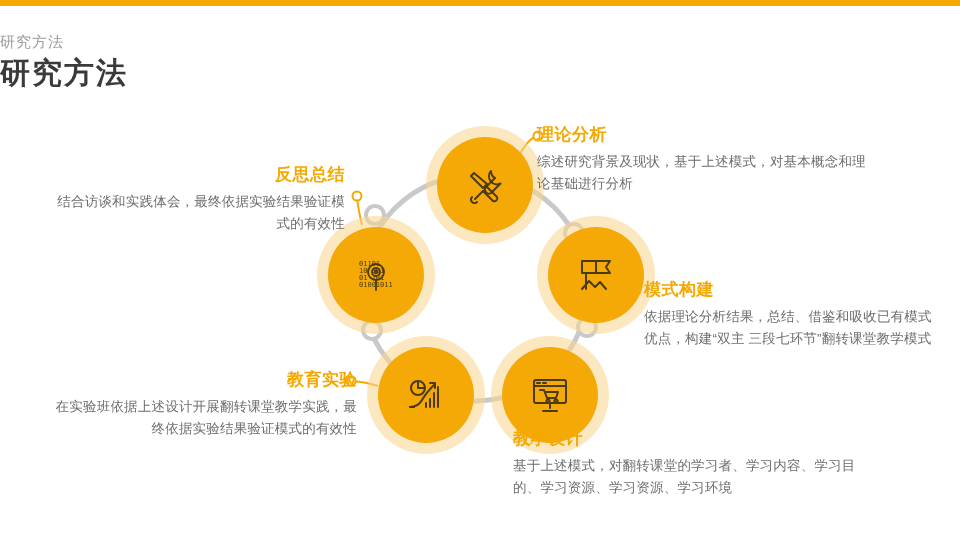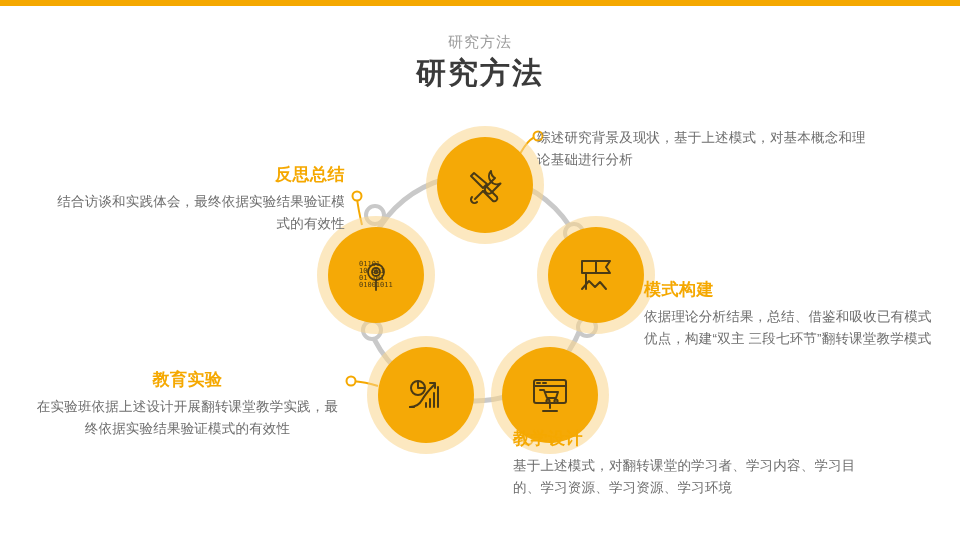--- a/index.html
+++ b/index.html
@@ -20,21 +20,20 @@
     top: 0;
     width: 960px;
     height: 6px;
     background: #f5a800;
   }
   .header {
     position: absolute;
     left: 0;
     top: 32px;
     width: 960px;
-    text-align: center;
   }
   .subtitle {
     font-size: 15px;
     color: #9b9b9b;
     letter-spacing: 1px;
     line-height: 20px;
   }
   .title {
     font-size: 30px;
     font-weight: bold;
@@ -210,34 +209,35 @@
         <text x="7" y="36" font-size="7" font-family="DejaVu Sans Mono, monospace" fill="#4a3a15" stroke="none">01001011</text>
         <circle cx="24" cy="21" r="8"></circle>
         <circle cx="24" cy="21" r="4"></circle>
         <circle cx="24" cy="21" r="1.4"></circle>
         <path d="M24 29 v10"></path>
       </svg>
     </span>
   </div>
 
   <div class="label-block right" style="left:537px; top:123px;">
+    <div class="lbl-title">理论分析</div>
     <div class="lbl-body">综述研究背景及现状，基于上述模式，对基本概念和理论基础进行分析</div>
   </div>
 
   <div class="label-block right" style="left:636px; top:278px; width:300px;margin-left:8px;">
     <div class="lbl-title">模式构建</div>
     <div class="lbl-body">依据理论分析结果，总结、借鉴和吸收已有模式优点，构建“双主 三段七环节”翻转课堂教学模式</div>
   </div>
 
   <div class="label-block right" style="left:513px; top:427px; width:350px;">
     <div class="lbl-title">教学设计</div>
     <div class="lbl-body">基于上述模式，对翻转课堂的学习者、学习内容、学习目的、学习资源、学习资源、学习环境</div>
   </div>
 
-  <div class="label-block left" style="left:30px; top:368px; width:315px;text-align:center;">
+  <div class="label-block left" style="left:42px; top:368px; width:315px;">
     <div class="lbl-title">教育实验</div>
     <div class="lbl-body">在实验班依据上述设计开展翻转课堂教学实践，最终依据实验结果验证模式的有效性</div>
   </div>
 
   <div class="label-block left" style="left:45px; top:163px; width:300px;">
     <div class="lbl-title">反思总结</div>
     <div class="lbl-body">结合访谈和实践体会，最终依据实验结果验证模式的有效性</div>
   </div>
 
 </div>

